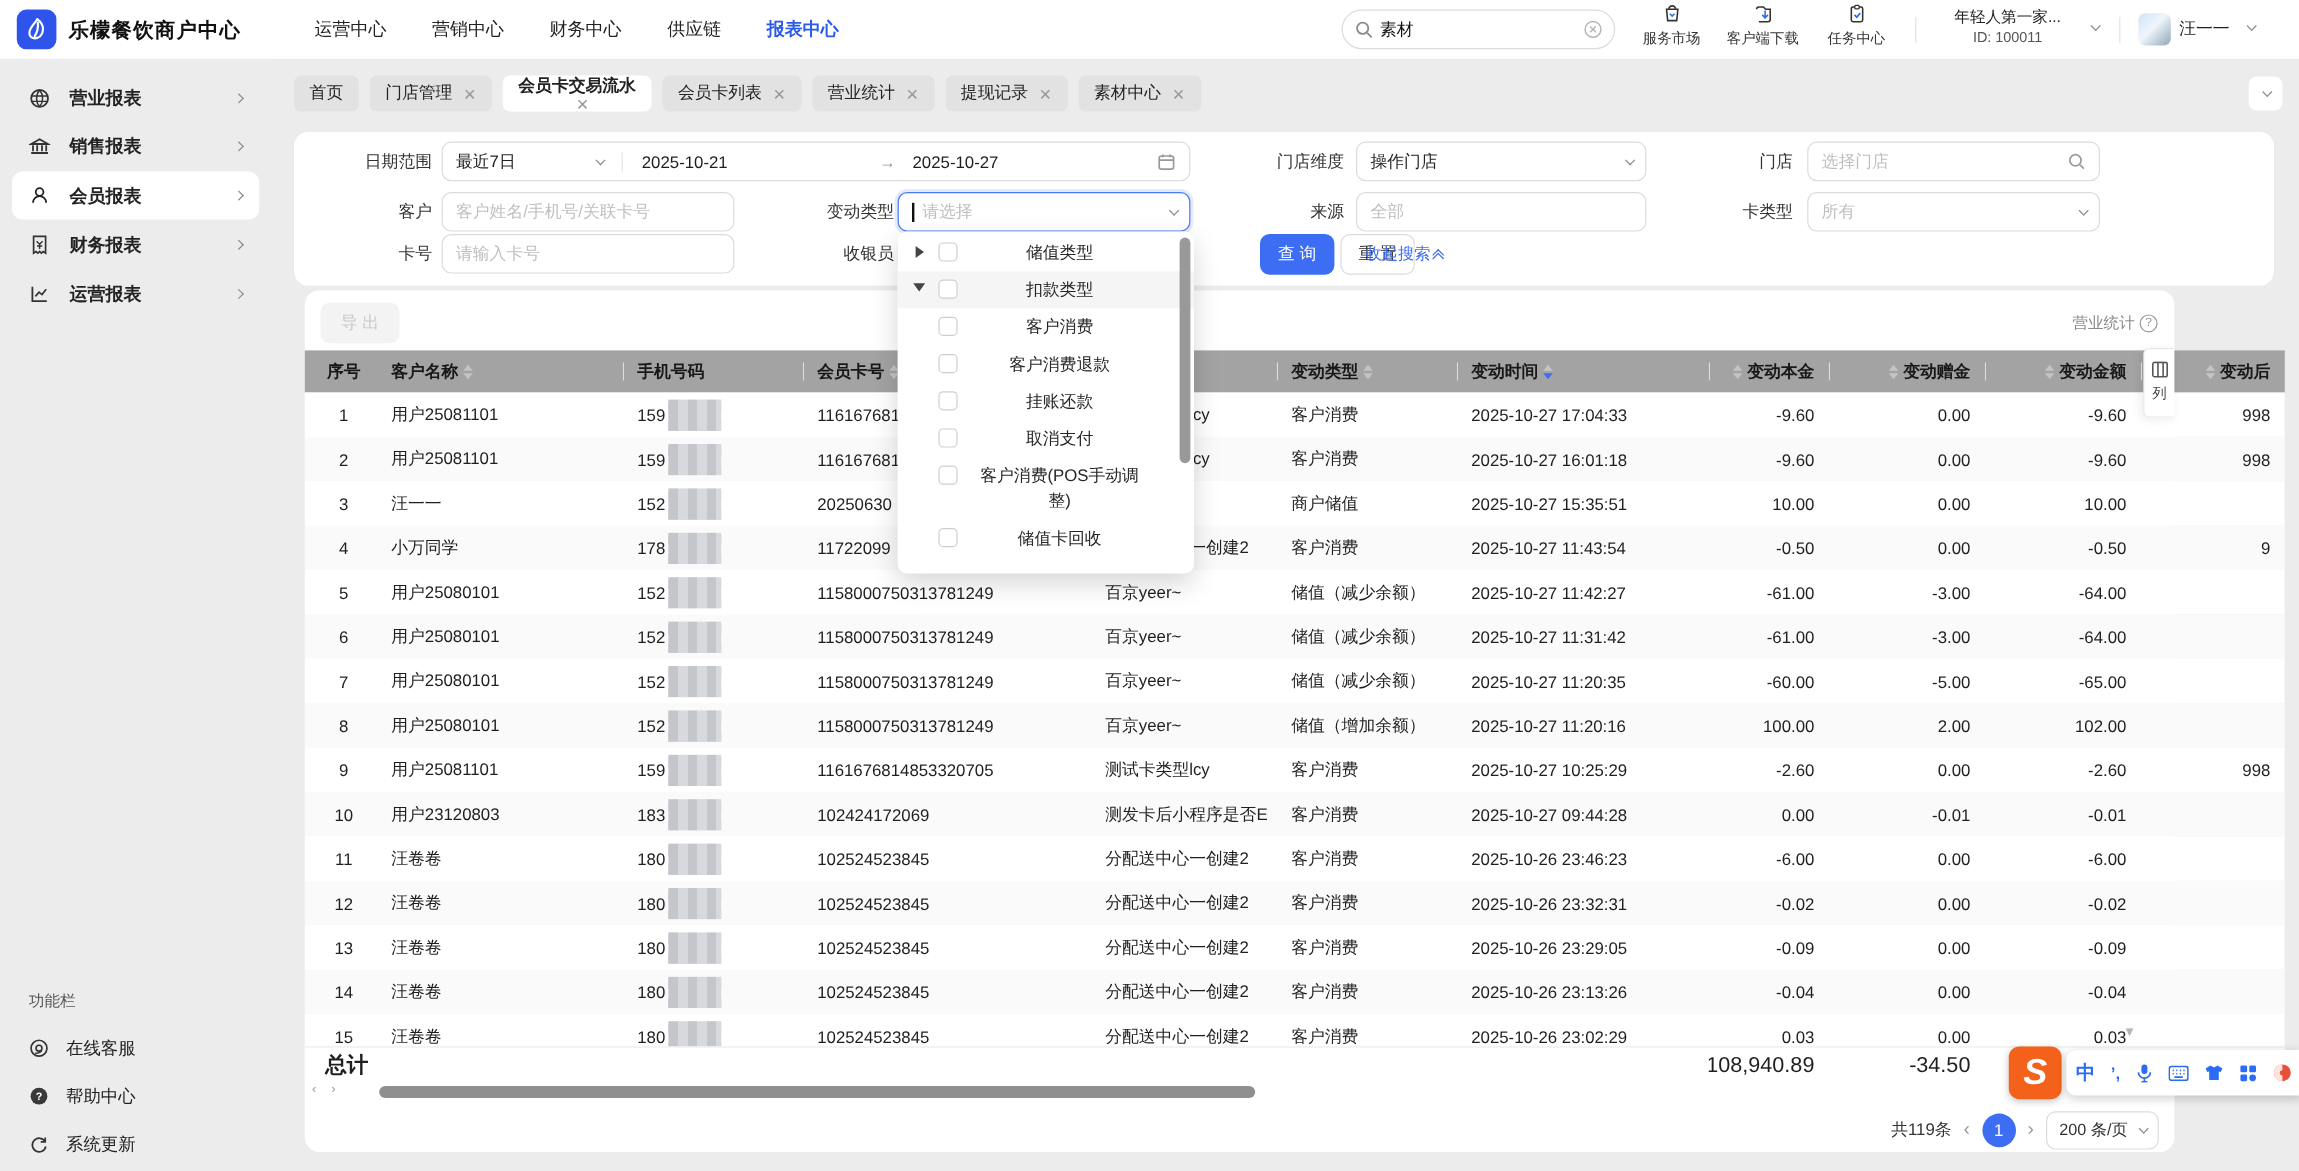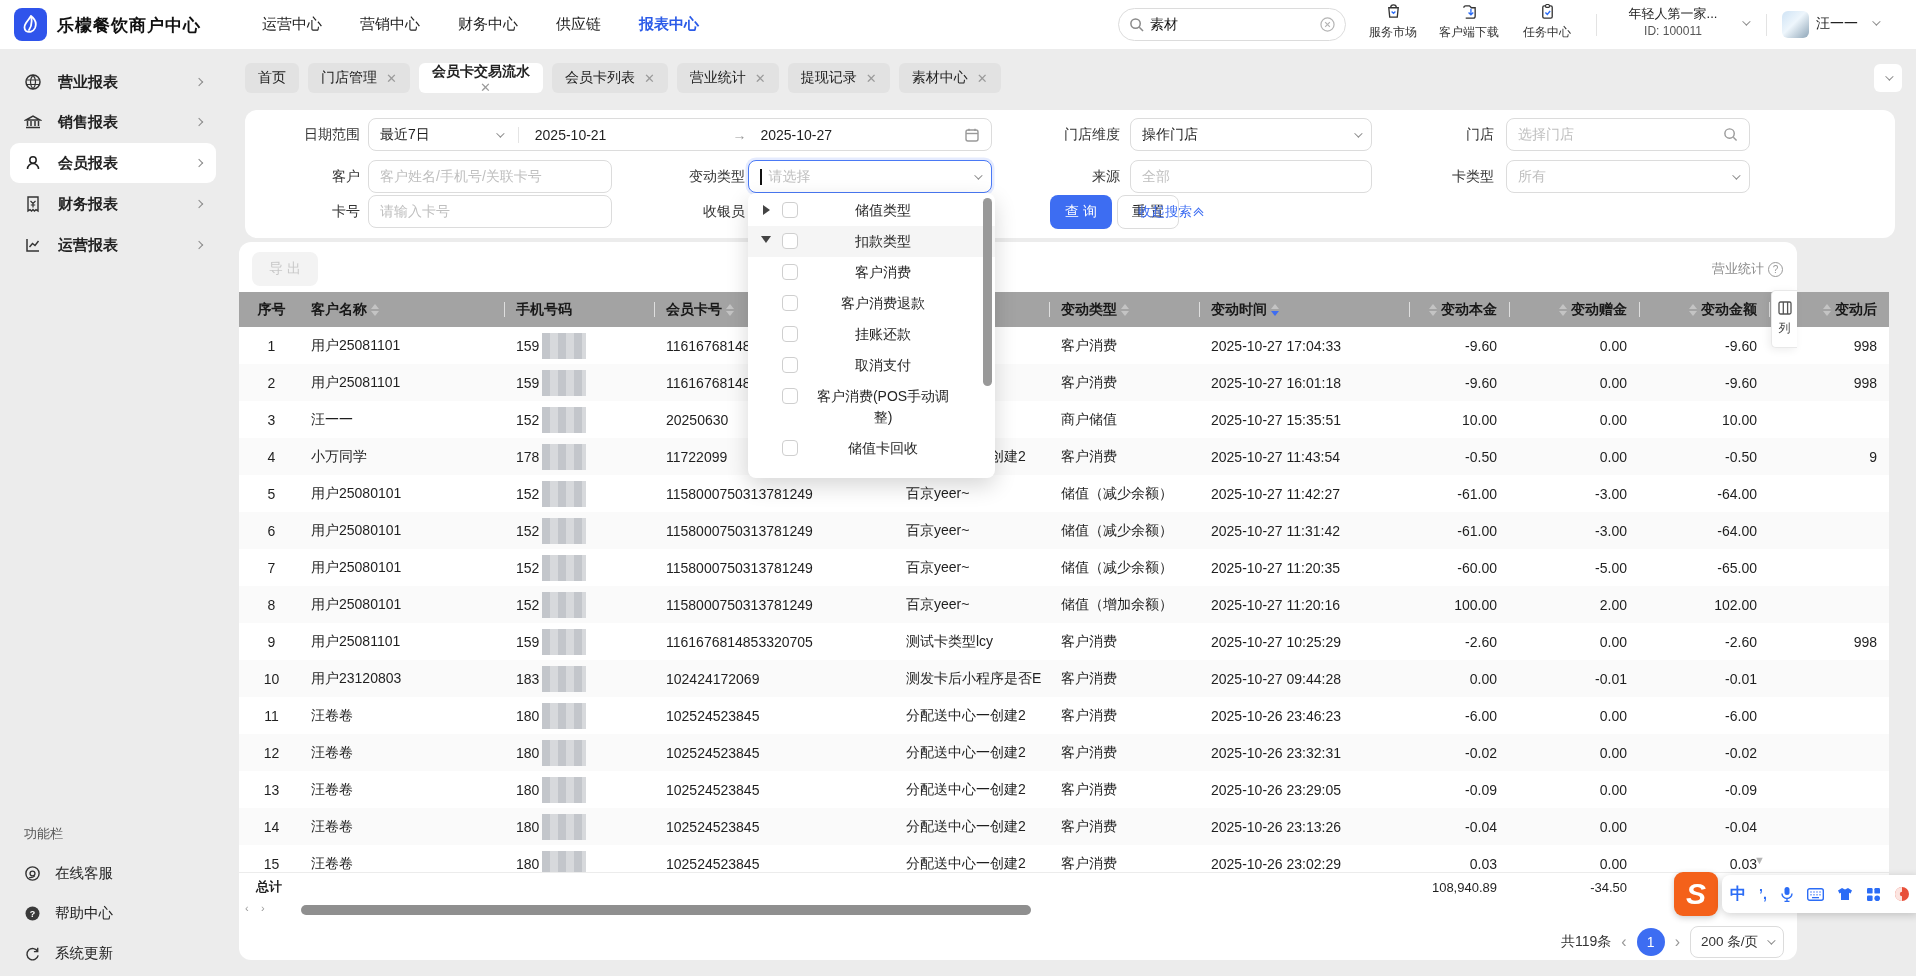--- a/index.html
+++ b/index.html
@@ -40,21 +40,21 @@
 
   
   .tabbar { position:absolute; left:245px; top:63px; height:32px; display:flex; gap:9px; z-index:5; }
   .tab { height:30px; border-radius:6px; background:#e2e2e2; display:flex; align-items:center; padding:0 13px; font-size:14px; color:#222; cursor:pointer; white-space:nowrap; }
   .tab.active { background:#fff; font-weight:600;flex-direction:column; }
   .tab .x { margin-left:9px; color:#9a9a9a; font-size:13px; line-height:1; }
   .tab-chevbtn { position:absolute; left:1874px; top:64px; width:28px; height:28px; background:#fff; border-radius:6px; display:flex; align-items:center; justify-content:center; cursor:pointer; z-index:5; }
 
   .card { position:absolute; background:#fff; border-radius:12px; }
   #filter-card { left:245px; top:110px; width:1650px; height:128px; }
-  #table-card  { left:239px; top:242px; width:1558px; height:718px; }
+  #table-card  { left:254px; top:242px; width:1558px; height:718px; }
 
   .flabel { position:absolute; font-size:14px; color:#333; text-align:right; line-height:33px; }
   .ffield { position:absolute; height:33px; border:1px solid #dcdcdc; border-radius:8px; background:#fff; display:flex; align-items:center; padding:0 11px; font-size:14px; color:#1f1f1f; gap:6px; }
   .ffield .ph { color:#bfbfbf; }
   .ffield.focused { border-color:#4a79f5; box-shadow:0 0 0 2.5px rgba(70,115,245,.14); }
   .ffield .grow { flex:1; }
   .caret-bar { display:inline-block; width:1.5px; height:16px; background:#111; margin-right:1px; }
   .inner-div { width:1px; height:16px; background:#e4e4e4; margin:0 10px; }
   .btn { position:absolute; height:34px; border-radius:8px; display:flex; align-items:center; justify-content:center; font-size:14px; cursor:pointer; }
   .btn.primary { background:#3d6df2; color:#fff; }
@@ -80,21 +80,21 @@
 
   .tbody { position:absolute; left:0; top:85px; width:1650px; height:545px; overflow:hidden; }
   .trow { position:absolute; left:0; width:1650px; height:37px; background:#fff; }
   .trow.alt { background:#fafafa; }
   .td { position:absolute; top:0; height:37px; display:flex; align-items:center; padding:0 12px; font-size:14px; color:#1f1f1f; white-space:nowrap; overflow:hidden; }
   .td.c { justify-content:center; } .td.r { justify-content:flex-end; }
   .mosaic { display:inline-block; width:44px; height:26px; margin-left:3px;
     background:repeating-linear-gradient(90deg,#c3c6cb 0 8px,#d7d9dc 8px 16px),
                repeating-linear-gradient(0deg,rgba(110,118,130,.38) 0 8px,rgba(255,255,255,.28) 8px 16px); }
   .tsummary { position:absolute; left:0; top:630px; width:1650px; height:28px; background:#fff; border-top:1px solid #ececec; }
-  .tsummary .td { height:28px; font-size:13px; }
+  .tsummary .td { height:28px; font-size:18px; }
   .hscroll { position:absolute; left:0; top:662px; width:1650px; height:12px; }
   .hthumb { position:absolute; left:62px; top:1px; width:730px; height:10px; border-radius:5px; background:#8f8f8f; }
   .harrow { position:absolute; top:-2px; color:#9a9a9a; font-size:11px; }
   .scrollhint { position:absolute; right:32px; top:612px; color:#b5b5b5; font-size:11px; }
   .colbtn { position:absolute; right:0; top:48px; width:26px; height:58px; background:#fff; border:1px solid #e8e8e8; border-right:none; border-radius:5px 0 0 5px; box-shadow:-2px 2px 8px rgba(0,0,0,.07); display:flex; flex-direction:column; align-items:center; justify-content:center; gap:5px; font-size:12px; color:#444; cursor:pointer; z-index:4; }
 
   .pagination { position:absolute; right:13px; top:684px; height:32px; display:flex; align-items:center; gap:10px; }
   .pagination .total { font-size:14px; color:#333; }
   .pgchev { color:#999; font-size:16px; cursor:pointer; }
   .pgnum { width:28px; height:28px; border-radius:50%; background:#3d6df2; color:#fff; font-size:14px; display:flex; align-items:center; justify-content:center; }

